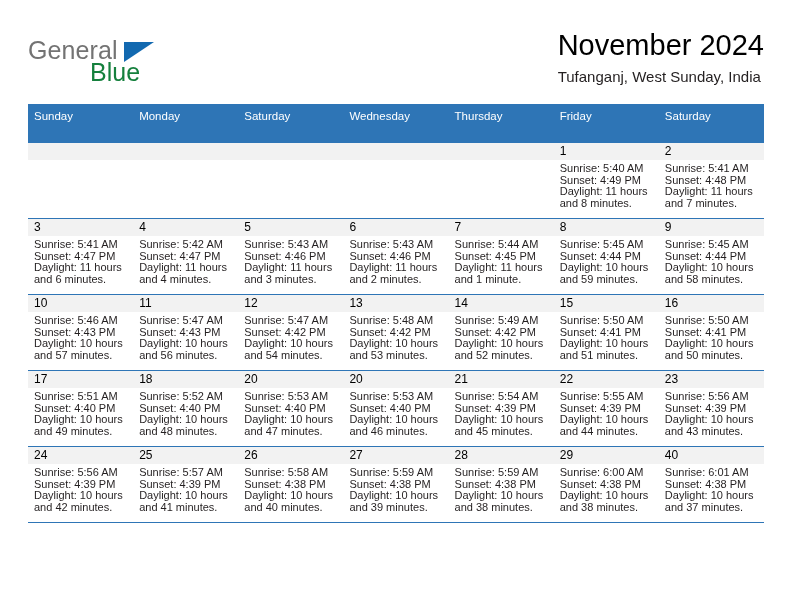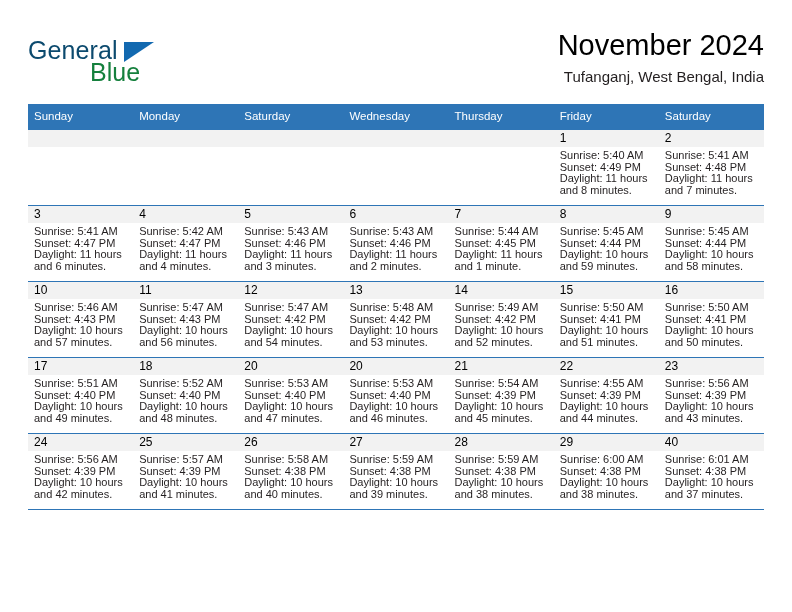--- a/index.html
+++ b/index.html
@@ -35,21 +35,21 @@
     top: 8px;
     width: 180px;
     height: 56px;
   }
   .logo-general {
     position: absolute;
     left: 0;
     top: 0;
     font-size: 25px;
     letter-spacing: 0.1px;
-    color: #0c4a6e;
+    color: #737373;
     font-family: "Liberation Sans", sans-serif;
   }
   .logo-tri {
     position: absolute;
     left: 96px;
     top: 6px;
     width: 0;
     height: 0;
     border-left: 30px solid #1269b0;
     border-bottom: 20px solid transparent;
@@ -60,21 +60,21 @@
     top: 22px;
     font-size: 25px;
     color: #15803d;
     font-family: "Liberation Sans", sans-serif;
   }
 
   .titleblock {
     position: absolute;
     right: 0;
     top: 0;
-    text-align: right;
+    text-align: left;
   }
   .cal-title {
     font-size: 29px;
     color: #000000;
     line-height: 34px;
     white-space: nowrap;
   }
   .cal-subtitle {
     font-size: 15px;
     color: #231f20;
@@ -91,21 +91,21 @@
     width: 736px;
     border-collapse: collapse;
     table-layout: fixed;
   }
   .calendar th {
     background: #2e75b6;
     color: #ffffff;
     font-size: 11.5px;
     font-weight: normal;
     text-align: left;
-    padding: 5px 0 7px 6px;
+    padding: 5px 0 20px 6px;
     height: 14px;
     border: none;
   }
   .calendar td {
     width: 105.14px;
     height: 75px;
     vertical-align: top;
     padding: 0;
     border-bottom: 1px solid #2e75b6;
     background: #ffffff;
@@ -145,21 +145,21 @@
   <div class="masthead">
 
     <div class="logo">
       <span class="logo-general">General</span>
       <span class="logo-tri"></span>
       <span class="logo-blue">Blue</span>
     </div>
 
     <div class="titleblock">
       <div class="cal-title">November 2024</div>
-      <div class="cal-subtitle">Tufanganj, West Bengal, India</div>
+      <div class="cal-subtitle">Tufanganj, West Sunday, India</div>
     </div>
 
   </div>
 
   <table class="calendar">
     <thead>
       <tr>
         <th>Sunday</th>
         <th>Monday</th>
         <th>Saturday</th>
@@ -430,21 +430,21 @@
                 <div>Sunset: 4:39 PM</div>
                 <div>Daylight: 10 hours</div>
                 <div>and 45 minutes.</div>
               </div>
             </div>
           </td>
           <td>
             <div class="cell">
               <div class="daynum-band">22</div>
               <div class="cell-body">
-                <div>Sunrise: 4:55 AM</div>
+                <div>Sunrise: 5:55 AM</div>
                 <div>Sunset: 4:39 PM</div>
                 <div>Daylight: 10 hours</div>
                 <div>and 44 minutes.</div>
               </div>
             </div>
           </td>
           <td>
             <div class="cell">
               <div class="daynum-band">23</div>
               <div class="cell-body">

